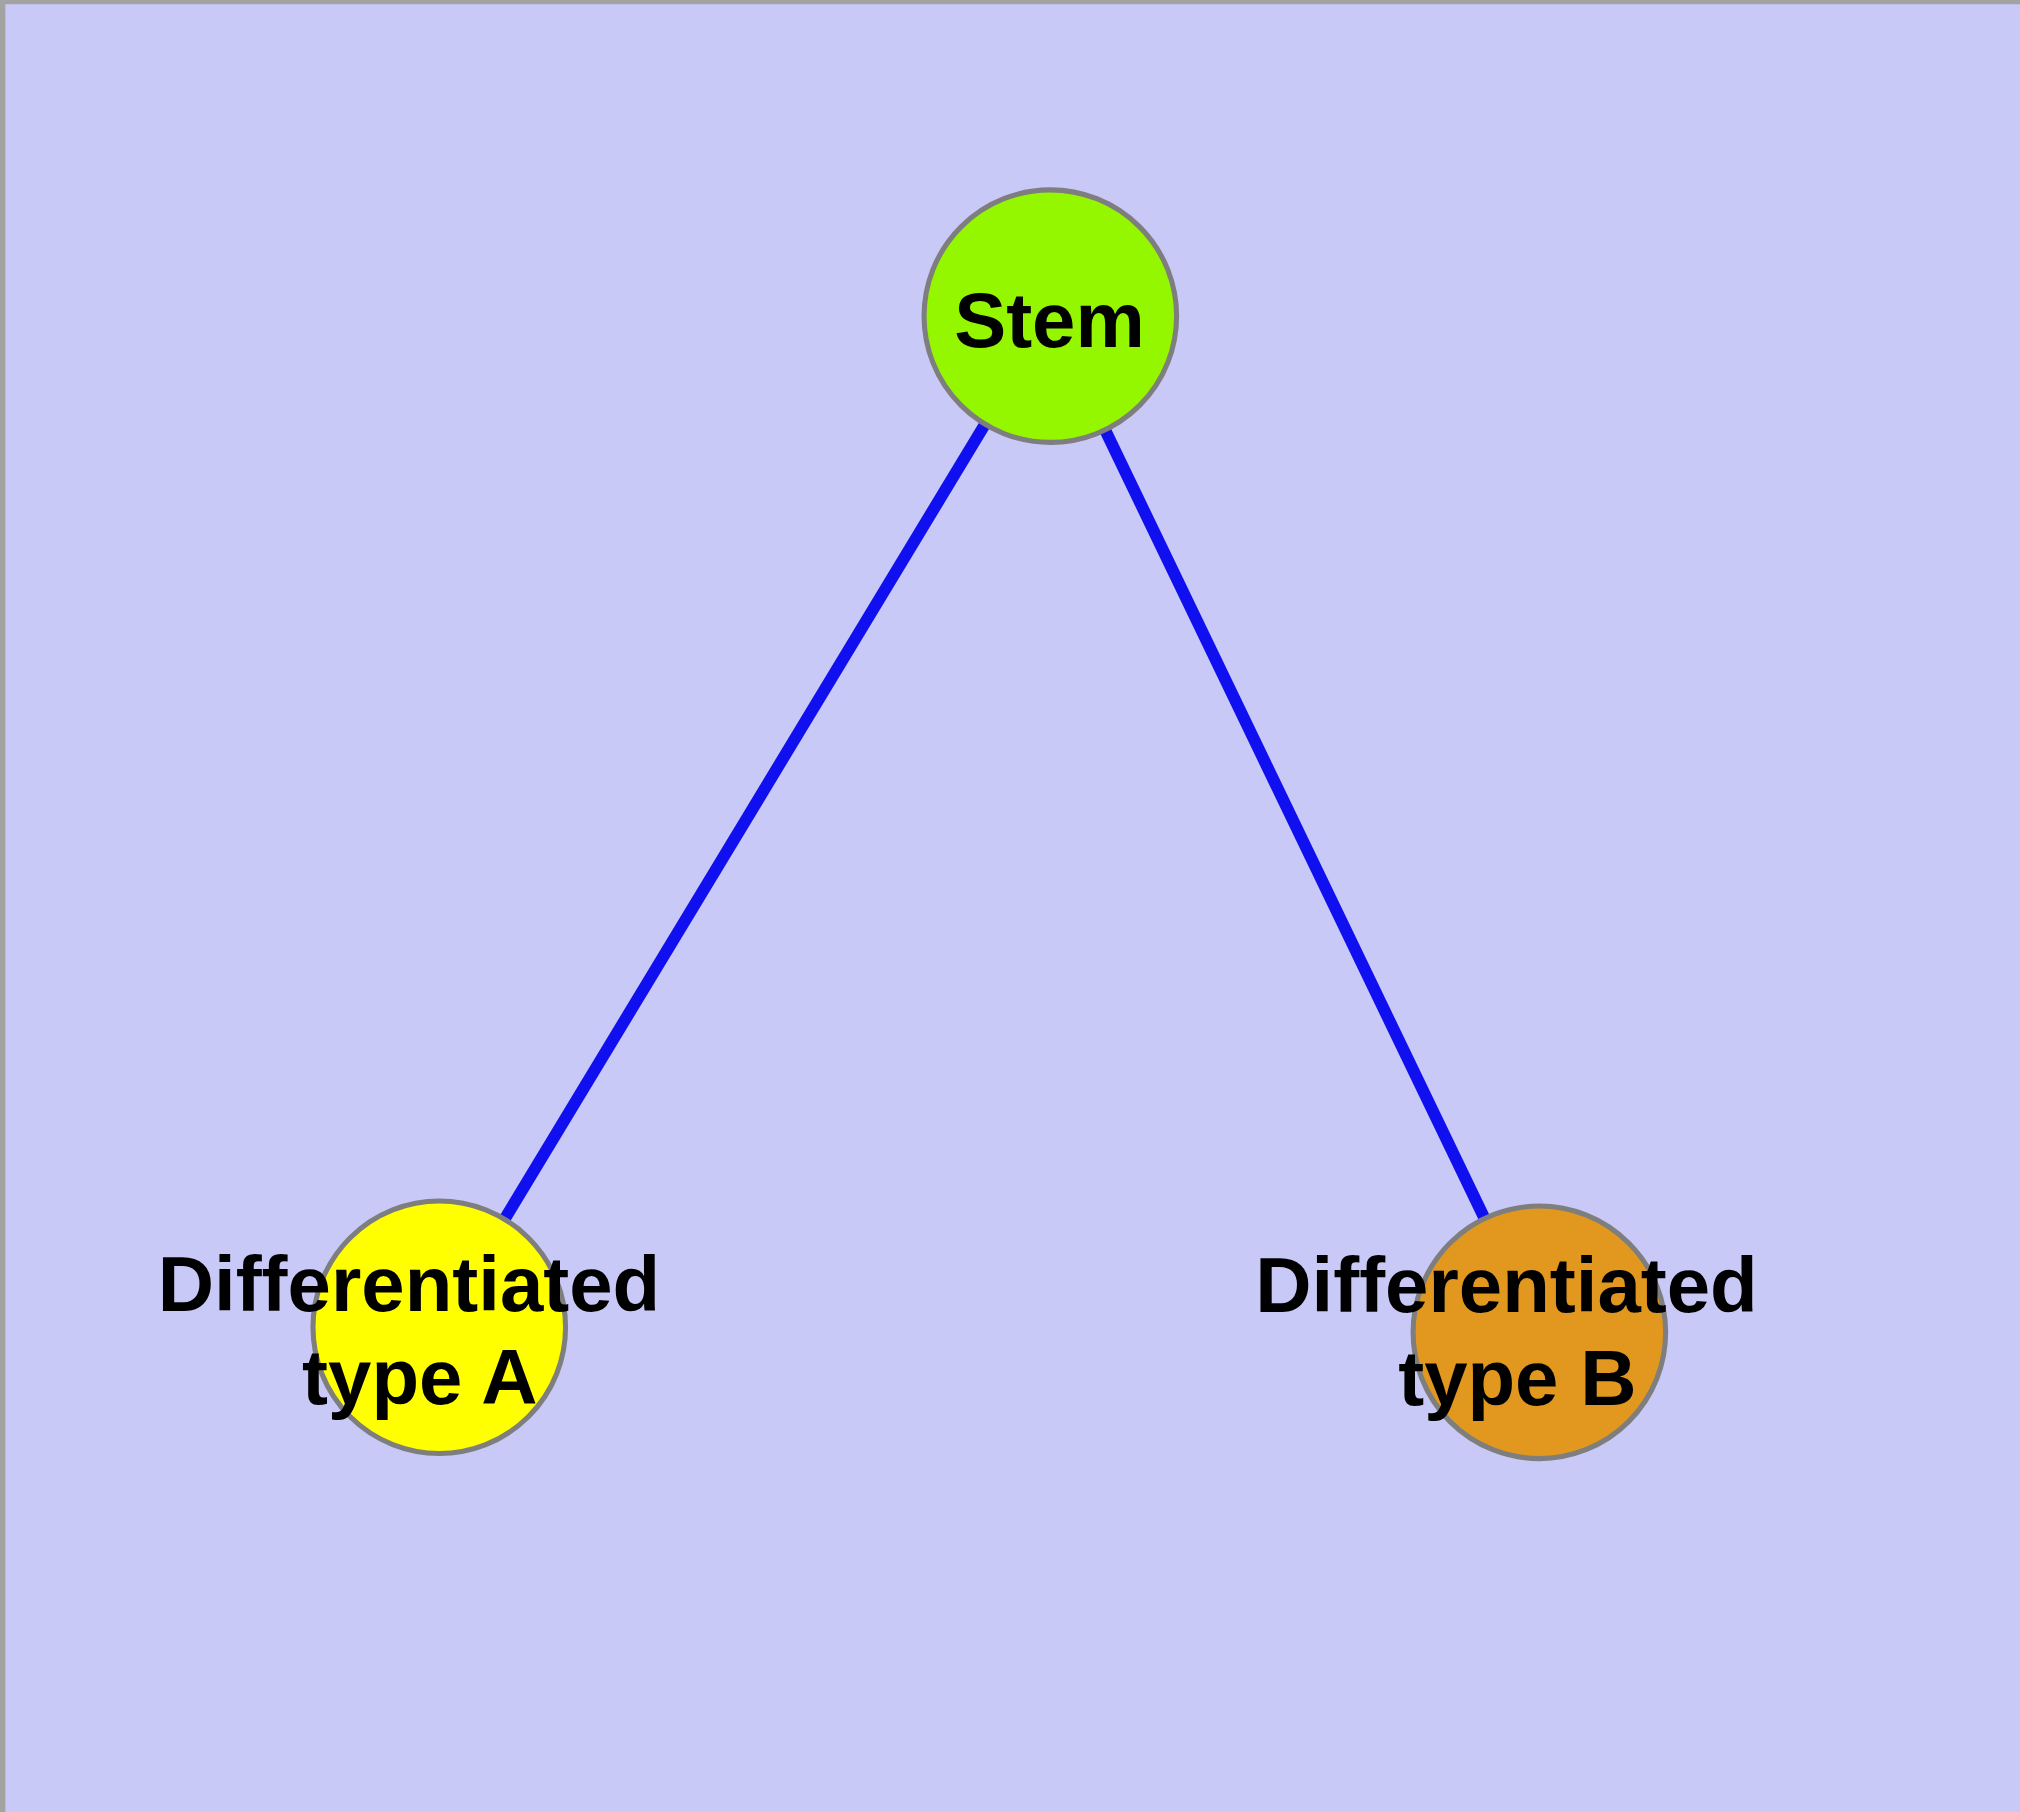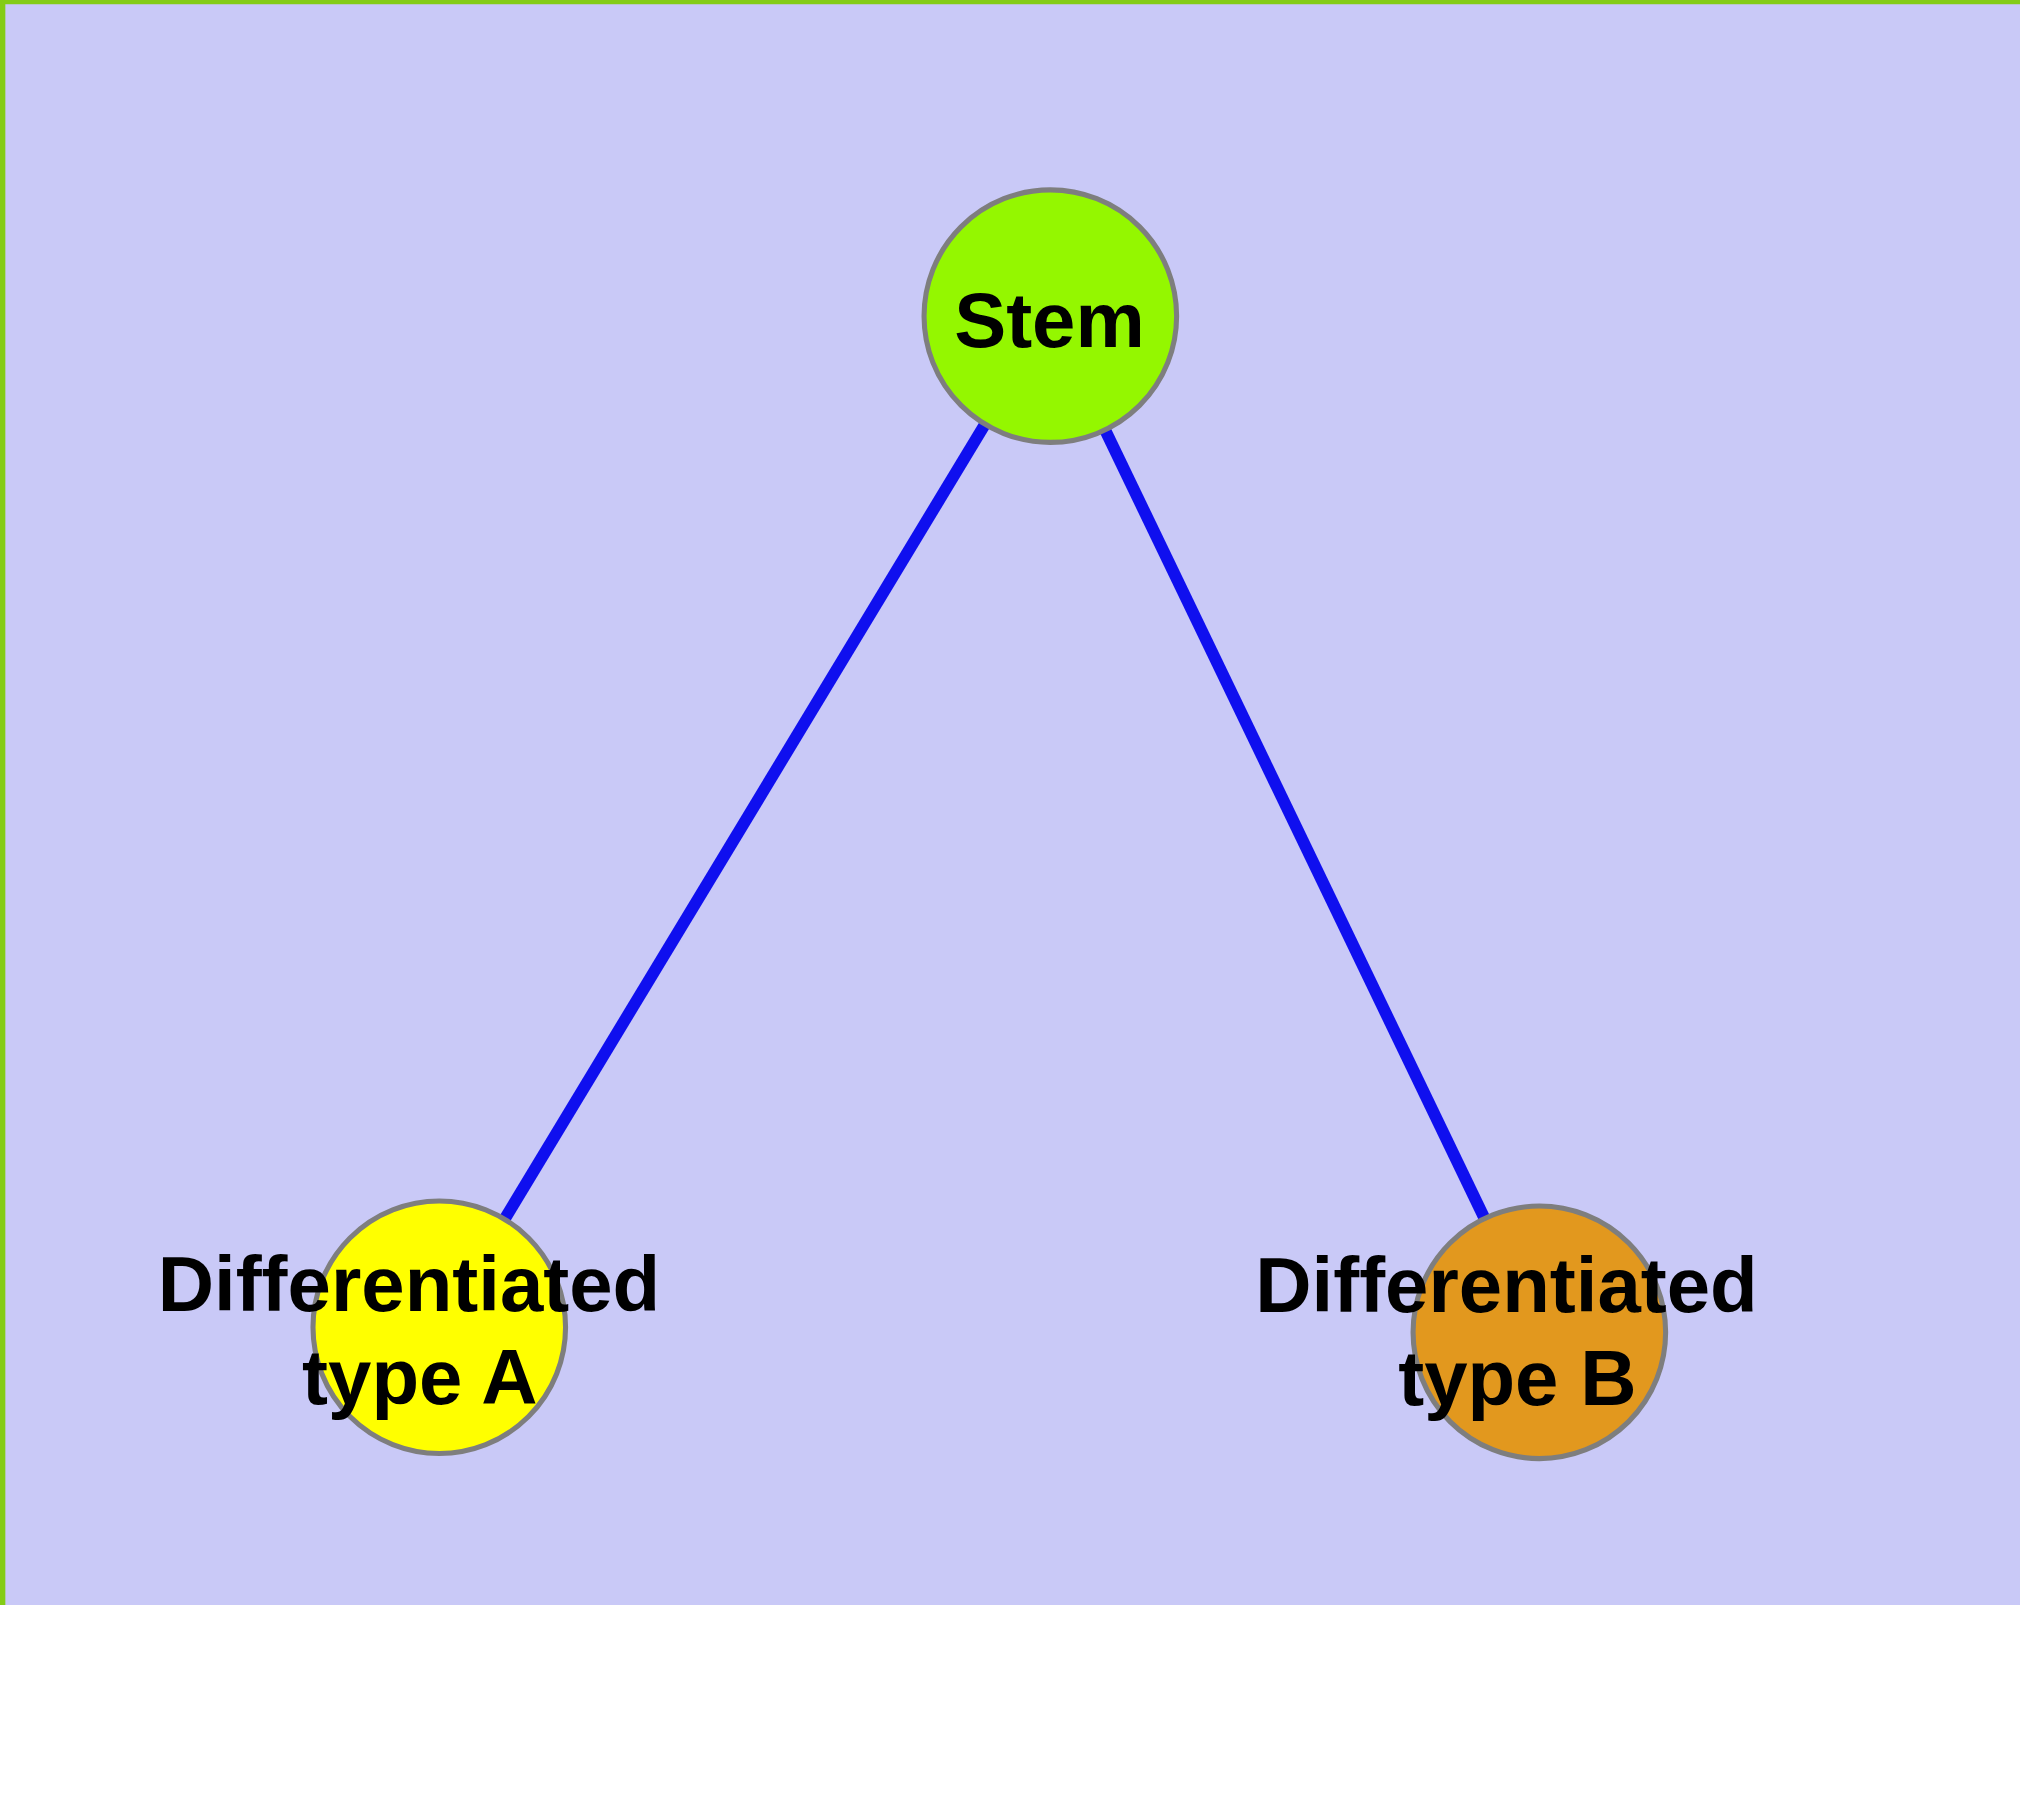--- a/index.html
+++ b/index.html
@@ -3,22 +3,22 @@
 <meta charset="utf-8">
 <style>
   html, body {
     margin: 0;
     padding: 0;
     background: #ffffff;
   }
   .canvas {
     position: relative;
     width: 2021px;
-    height: 1605px;
-    background: #84cc16;
+    height: 1812px;
+    background: #a3a3a3;
     overflow: hidden;
     font-family: "Liberation Sans", sans-serif;
   }
   svg.graph {
     position: absolute;
     top: 0;
     left: 0;
     display: block;
   }
   .edge {

